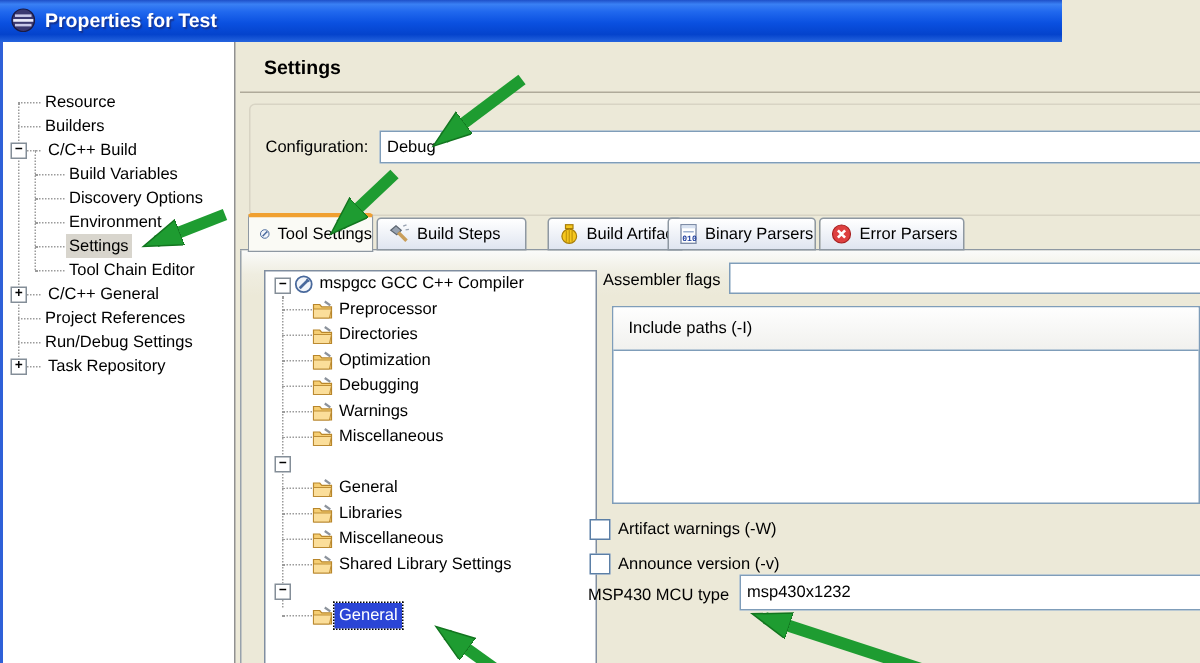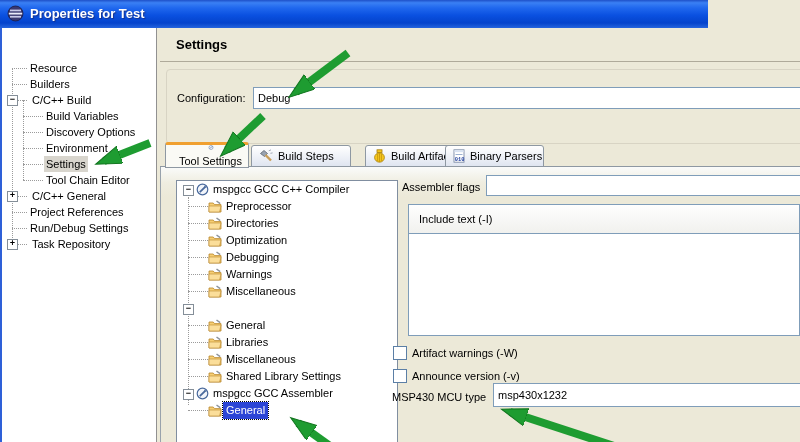--- a/index.html
+++ b/index.html
@@ -39,21 +39,21 @@
   .field{position:absolute;border:1px solid #7F9DB9;background:#fff;font-family:"Liberation Sans",sans-serif;
     font-size:11px;padding:0 4px;}
   .cfg-field{left:253px;top:87px;width:540px;height:20px;}
 
   
   .tabline{position:absolute;left:160px;top:166px;width:640px;height:1px;background:#8E98A2;}
   .tab{position:absolute;box-sizing:border-box;display:flex;align-items:center;gap:5px;padding-left:7px;
     border:1px solid #8E98A2;border-radius:3px 3px 0 0;cursor:default;white-space:nowrap;
     background:linear-gradient(180deg,#FFFFFF 0%,#E9EDF5 70%,#DFE5F0 100%);}
   .tab.inactive{top:145px;height:22px;}
-  .tab.active{top:142px;height:26px;border-top:3px solid #F0A030;background:#FAFAF5;z-index:5;flex-direction:column;}
+  .tab.active{top:142px;height:26px;border-top:3px solid #F0A030;background:#FAFAF5;z-index:5;}
 
   .content-panel{position:absolute;left:160px;top:167px;width:640px;height:275px;
     border-left:1px solid #98A2AC;background:linear-gradient(180deg,#FAFBFA 0px,#EFEDE0 16px,#ECE9D8 30px);}
 
   
   .tool-box{position:absolute;left:176px;top:180px;width:220px;height:262px;background:#fff;
     border:1px solid #808EA0;border-bottom:none;overflow:hidden;}
   .trow{position:absolute;left:0;width:218px;height:17px;line-height:17px;white-space:nowrap;cursor:default;}
   .trow .tlbl{position:absolute;left:36px;}
   .trow.child .tlbl{left:49px;}
@@ -177,20 +177,27 @@
   </div>
   <div class="tab inactive" style="left:445px;width:99px;">
     <svg width="12" height="14" viewBox="0 0 12 14">
       <rect x="1" y="0.8" width="10" height="12.4" fill="#fff" stroke="#7C8BA6" stroke-width="0.9"></rect>
       <rect x="1.4" y="1.2" width="9.2" height="2" fill="#D8E2F2"></rect>
       <rect x="2.5" y="5" width="7" height="1" fill="#9CB0D0"></rect>
       <text x="1.8" y="11.6" font-size="5.4" fill="#1C3C9C" font-family="'Liberation Mono',monospace" font-weight="bold">010</text>
     </svg>
     <span>Binary Parsers</span>
   </div>
+  <div class="tab inactive" style="left:546px;width:97px;">
+    <svg width="14" height="14" viewBox="0 0 14 14">
+      <circle cx="7" cy="7" r="6" fill="#DE4040" stroke="#A82020" stroke-width="0.8"></circle>
+      <path d="M4.6,4.6 L9.4,9.4 M9.4,4.6 L4.6,9.4" stroke="#fff" stroke-width="1.8" fill="none"></path>
+    </svg>
+    <span>Error Parsers</span>
+  </div>
 
   <div class="tool-box">
     <div class="vguide" style="left:11px;top:16px;height:208px;"></div>
 
     <div class="trow root" style="top:0px">
       <svg width="13" height="13" viewBox="0 0 13 13">
           <circle cx="6.5" cy="6.5" r="5.3" fill="#F2F5FA" stroke="#49699C" stroke-width="1.2"></circle>
           <path d="M3.8,9.2 L9.2,3.8" stroke="#49699C" stroke-width="1.8" fill="none"></path>
           <path d="M8.4,2.9 l1.8,1.8" stroke="#49699C" stroke-width="1.1" fill="none"></path>
         </svg>
@@ -275,45 +282,37 @@
     </div>
     <div class="trow child" style="top:187px">
       <svg width="14" height="13" viewBox="0 0 14 13">
           <path d="M8.5,1 L12.2,3.6" stroke="#8C939C" stroke-width="1.5" fill="none"></path>
           <path d="M1,3 h4.2 l1.3,1.6 H13 V12 H1 z" fill="#F6CE73" stroke="#B8862B" stroke-width="0.8"></path>
           <path d="M1,6 H13 L11.6,12 H1 z" fill="#FBDE9A" stroke="#B8862B" stroke-width="0.6"></path>
         </svg>
       <span class="tlbl">Shared Library Settings</span>
     </div>
 
-    <div class="trow root" style="top:204px">
-      <svg width="13" height="13" viewBox="0 0 13 13">
-          <circle cx="6.5" cy="6.5" r="5.3" fill="#F2F5FA" stroke="#49699C" stroke-width="1.2"></circle>
-          <path d="M3.8,9.2 L9.2,3.8" stroke="#49699C" stroke-width="1.8" fill="none"></path>
-          <path d="M8.4,2.9 l1.8,1.8" stroke="#49699C" stroke-width="1.1" fill="none"></path>
-        </svg>
-      <span class="tlbl">mspgcc GCC Assembler</span>
-    </div>
     <div class="texp" style="top:208px">−</div>
 
     <div class="trow child sel" style="top:221px">
       <svg width="14" height="13" viewBox="0 0 14 13">
           <path d="M8.5,1 L12.2,3.6" stroke="#8C939C" stroke-width="1.5" fill="none"></path>
           <path d="M1,3 h4.2 l1.3,1.6 H13 V12 H1 z" fill="#F6CE73" stroke="#B8862B" stroke-width="0.8"></path>
           <path d="M1,6 H13 L11.6,12 H1 z" fill="#FBDE9A" stroke="#B8862B" stroke-width="0.6"></path>
         </svg>
       <span class="tlbl">General</span>
     </div>
   </div>
 
   <span class="asm-label">Assembler flags</span>
   <input class="field asm-field abs" value="" style="">
 
   <div class="listbox">
-    <div class="lhead">Include text (-I)</div>
+    <div class="lhead">Include paths (-I)</div>
   </div>
 
   <div class="cbrow" style="top:346px">
     <span class="cbox"></span>
     <span class="cl">Artifact warnings (-W)</span>
   </div>
   <div class="cbrow" style="top:369px">
     <span class="cbox"></span>
     <span class="cl">Announce version (-v)</span>
   </div>

